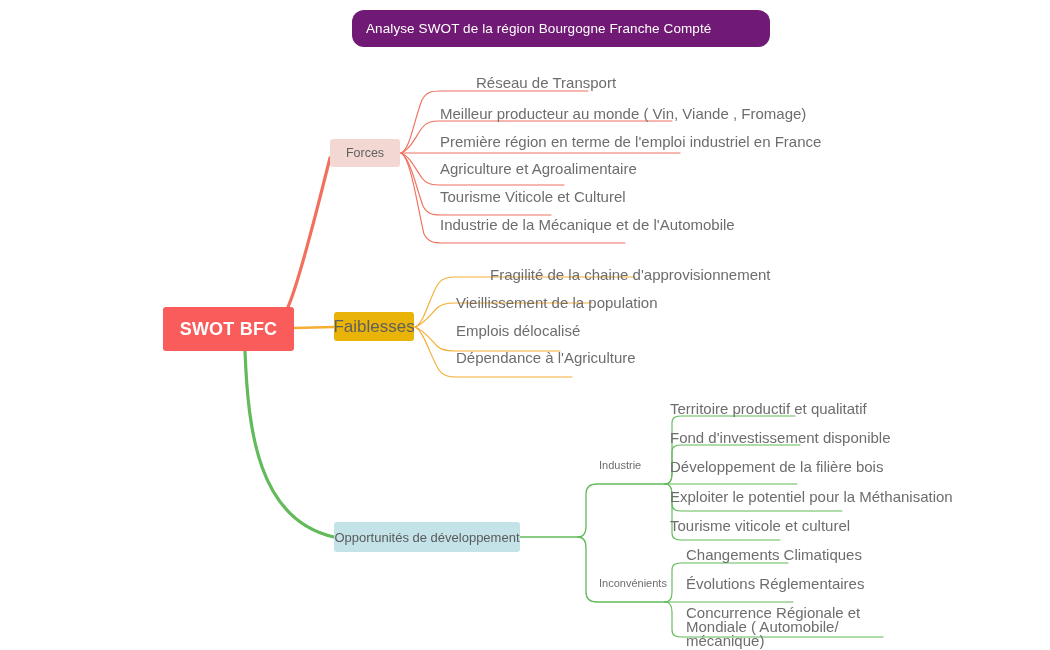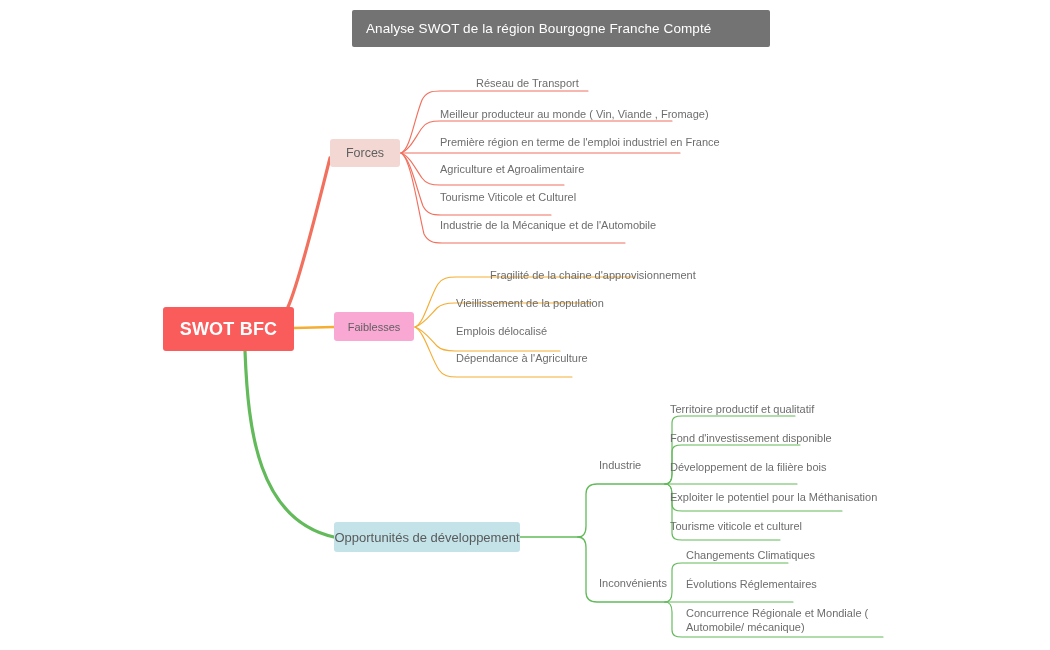--- a/index.html
+++ b/index.html
@@ -6,21 +6,21 @@
   body{
     width:1050px;height:650px;background:#ffffff;overflow:hidden;
     font-family:"Liberation Sans","DejaVu Sans",sans-serif;
     -webkit-font-smoothing:antialiased;
   }
   #canvas{position:relative;width:1050px;height:650px;}
 
   
   .title-bar{
     position:absolute;left:352px;top:10px;width:418px;height:37px;
-    background:#737373;border-radius:2px;
+    background:#701a75;border-radius:12px;
     display:flex;align-items:center;
   }
   .title-bar .title-text{
     color:#ffffff;font-size:13.5px;padding-left:14px;letter-spacing:.1px;
     white-space:nowrap;
   }
 
   
   svg#links{position:absolute;left:0;top:0;width:1050px;height:650px;pointer-events:none;}
   svg#links path,svg#links line{fill:none;}
@@ -34,37 +34,37 @@
     left:163px;top:307px;width:131px;height:44px;
     background:#fa5b5b;color:#ffffff;font-size:18px;font-weight:bold;
     letter-spacing:.2px;
   }
   .node-forces{
     left:330px;top:139px;width:70px;height:28px;
     background:#f3d7d2;color:#5f5f5f;font-size:12.5px;
   }
   .node-faiblesses{
     left:334px;top:312px;width:80px;height:29px;
-    background:#f9a8d4;color:#5f5f5f;font-size:11px;
+    background:#eab308;color:#5f5f5f;font-size:17px;
   }
   .node-opportunites{
     left:334px;top:522px;width:186px;height:30px;
     background:#c3e3e9;color:#5a5a5a;font-size:13px;
   }
 
   
   .sublabel{
     position:absolute;color:#6d6d6d;font-size:11px;white-space:nowrap;
   }
   .sub-avantage{left:599px;top:459px;}
   .sub-inconvenients{left:599px;top:577px;}
 
   
   .leaf{
-    position:absolute;color:#6d6d6d;font-size:11px;line-height:14px;
+    position:absolute;color:#6d6d6d;font-size:15px;line-height:14px;
     white-space:nowrap;
   }
   .leaf.wrap{white-space:normal;width:205px;}
 </style>
 </head>
 <body>
 
 <div id="canvas">
 
   <div class="title-bar">

